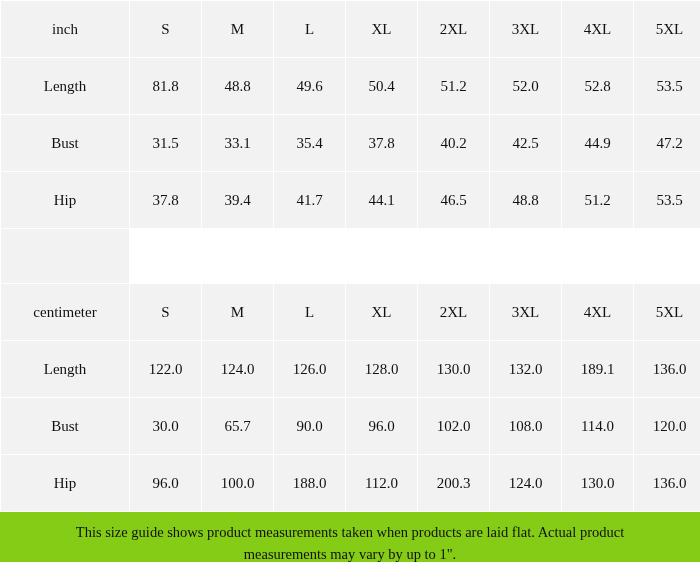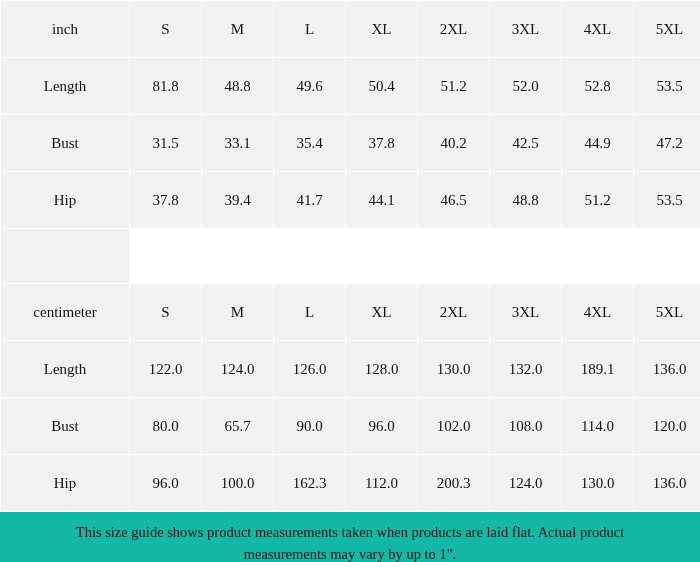--- a/index.html
+++ b/index.html
@@ -11,21 +11,21 @@
     height: 562px;
     background: #ffffff;
     font-family: "Liberation Serif", serif;
     color: #111111;
     overflow: hidden;
   }
   .sheet {
     width: 700px;
     height: 562px;
     position: relative;
-    background: #14b8a6;
+    background: #84cc16;
     box-sizing: border-box;
   }
   table.size-table {
     border-collapse: collapse;
     width: 700px;
     table-layout: fixed;
   }
   table.size-table td {
     border: 1px solid #ffffff;
     background: #f2f2f2;
@@ -146,34 +146,34 @@
         <td class="size-cell">124.0</td>
         <td class="size-cell">126.0</td>
         <td class="size-cell">128.0</td>
         <td class="size-cell">130.0</td>
         <td class="size-cell">132.0</td>
         <td class="size-cell">189.1</td>
         <td class="size-cell">136.0</td>
       </tr>
       <tr>
         <td class="unit-cell">Bust</td>
-        <td class="size-cell">80.0</td>
+        <td class="size-cell">30.0</td>
         <td class="size-cell">65.7</td>
         <td class="size-cell">90.0</td>
         <td class="size-cell">96.0</td>
         <td class="size-cell">102.0</td>
         <td class="size-cell">108.0</td>
         <td class="size-cell">114.0</td>
         <td class="size-cell">120.0</td>
       </tr>
       <tr>
         <td class="unit-cell">Hip</td>
         <td class="size-cell">96.0</td>
         <td class="size-cell">100.0</td>
-        <td class="size-cell">162.3</td>
+        <td class="size-cell">188.0</td>
         <td class="size-cell">112.0</td>
         <td class="size-cell">200.3</td>
         <td class="size-cell">124.0</td>
         <td class="size-cell">130.0</td>
         <td class="size-cell">136.0</td>
       </tr>
     </tbody>
   </table>
 
   <div class="note">This size guide shows product measurements taken when products are laid flat. Actual product measurements may vary by up to 1".</div>

